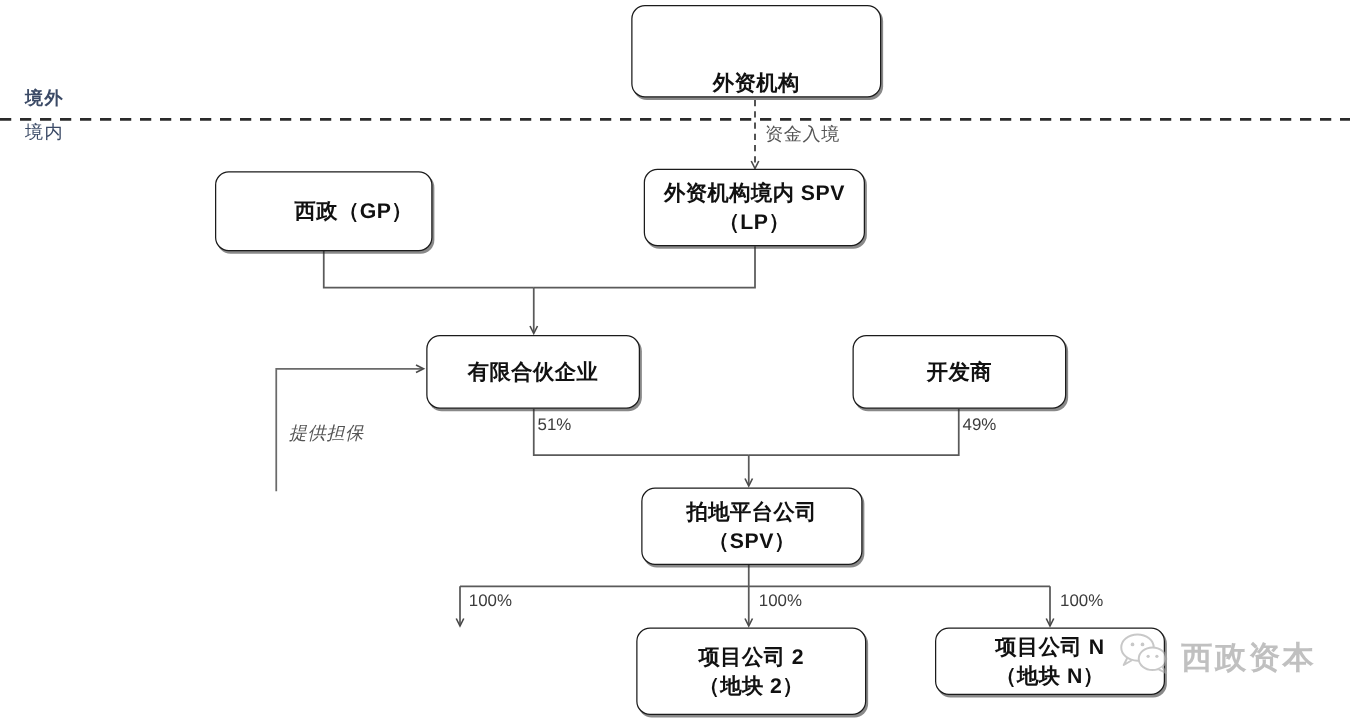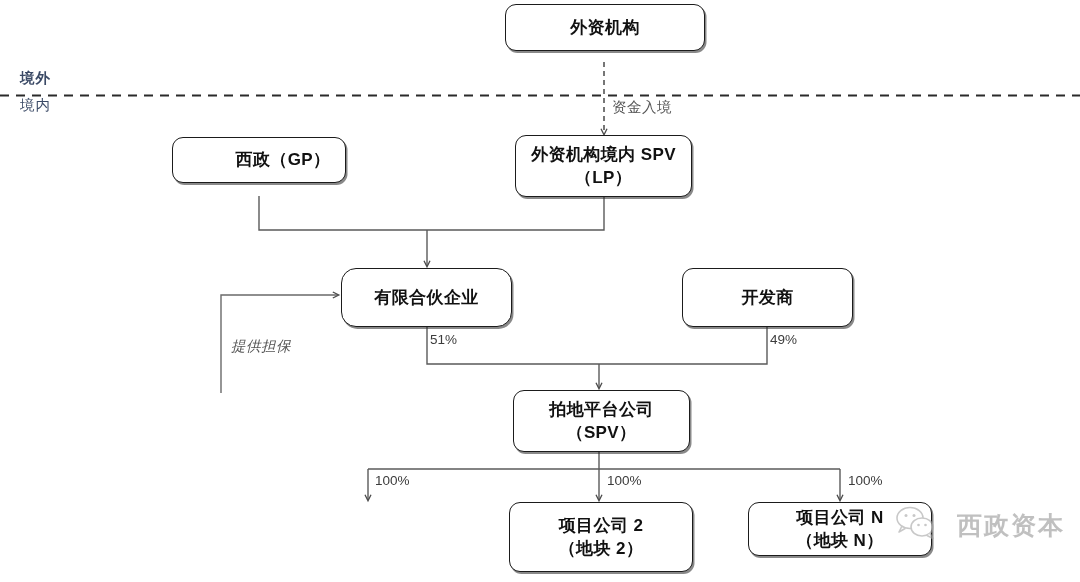--- a/index.html
+++ b/index.html
@@ -60,21 +60,21 @@
     position: absolute;
     color: #3b4a66;
     font-size: 14.5px;
     letter-spacing: 1px;
     white-space: nowrap;
   }
   .watermark {
     position: absolute;
     display: flex;
     align-items: center;
-    gap: 20px;
+    gap: 8px;
     opacity: 0.62;
   }
   .watermark .wm-text {
     color: #9a9a9a;
     font-size: 25px;
     font-weight: bold;
     letter-spacing: 2px;
     font-family: "DejaVu Sans", sans-serif;
   }
 </style>
@@ -110,34 +110,34 @@
     <path d="M599,452 L599,469" fill="none" stroke="#5a5a5a" stroke-width="1.4"></path>
     <path d="M368,469 L840,469" fill="none" stroke="#5a5a5a" stroke-width="1.4"></path>
     <path d="M368,469 L368,500" fill="none" stroke="#5a5a5a" stroke-width="1.4" marker-end="url(#arrowSolid)"></path>
     <path d="M599,469 L599,500" fill="none" stroke="#5a5a5a" stroke-width="1.4" marker-end="url(#arrowSolid)"></path>
     <path d="M840,469 L840,500" fill="none" stroke="#5a5a5a" stroke-width="1.4" marker-end="url(#arrowSolid)"></path>
   </svg>
 
   <div class="region-label" style="left:20px; top:69px;font-weight:bold;">境外</div>
   <div class="region-label" style="left:20px; top:96px;">境内</div>
 
-  <div class="node" style="left:505px; top:4px; width:200px; height:47px;">
+  <div class="node" style="left:505px; top:4px; width:200px; height:74px;justify-content:flex-end;">
     <span>外资机构</span>
   </div>
 
-  <div class="node" style="left:172px; top:137px; width:174px; height:46px;padding-left:48px;">
+  <div class="node" style="left:172px; top:137px; width:174px; height:64px;padding-left:48px;">
     <span>西政（GP）</span>
   </div>
 
   <div class="node" style="left:515px; top:135px; width:177px; height:62px;">
     <span>外资机构境内 SPV</span>
     <span class="line2">（LP）</span>
   </div>
 
-  <div class="node" style="left:341px; top:268px; width:171px; height:59px;border-radius:15px;">
+  <div class="node" style="left:341px; top:268px; width:171px; height:59px;">
     <span>有限合伙企业</span>
   </div>
 
   <div class="node" style="left:682px; top:268px; width:171px; height:59px;">
     <span>开发商</span>
   </div>
 
 
   <div class="node" style="left:513px; top:390px; width:177px; height:62px;">
     <span>拍地平台公司</span>

